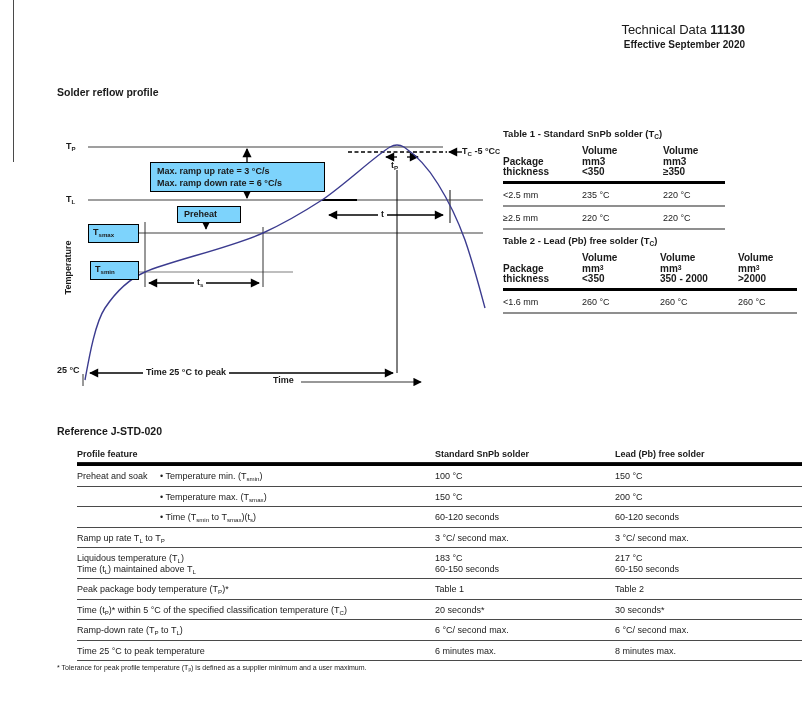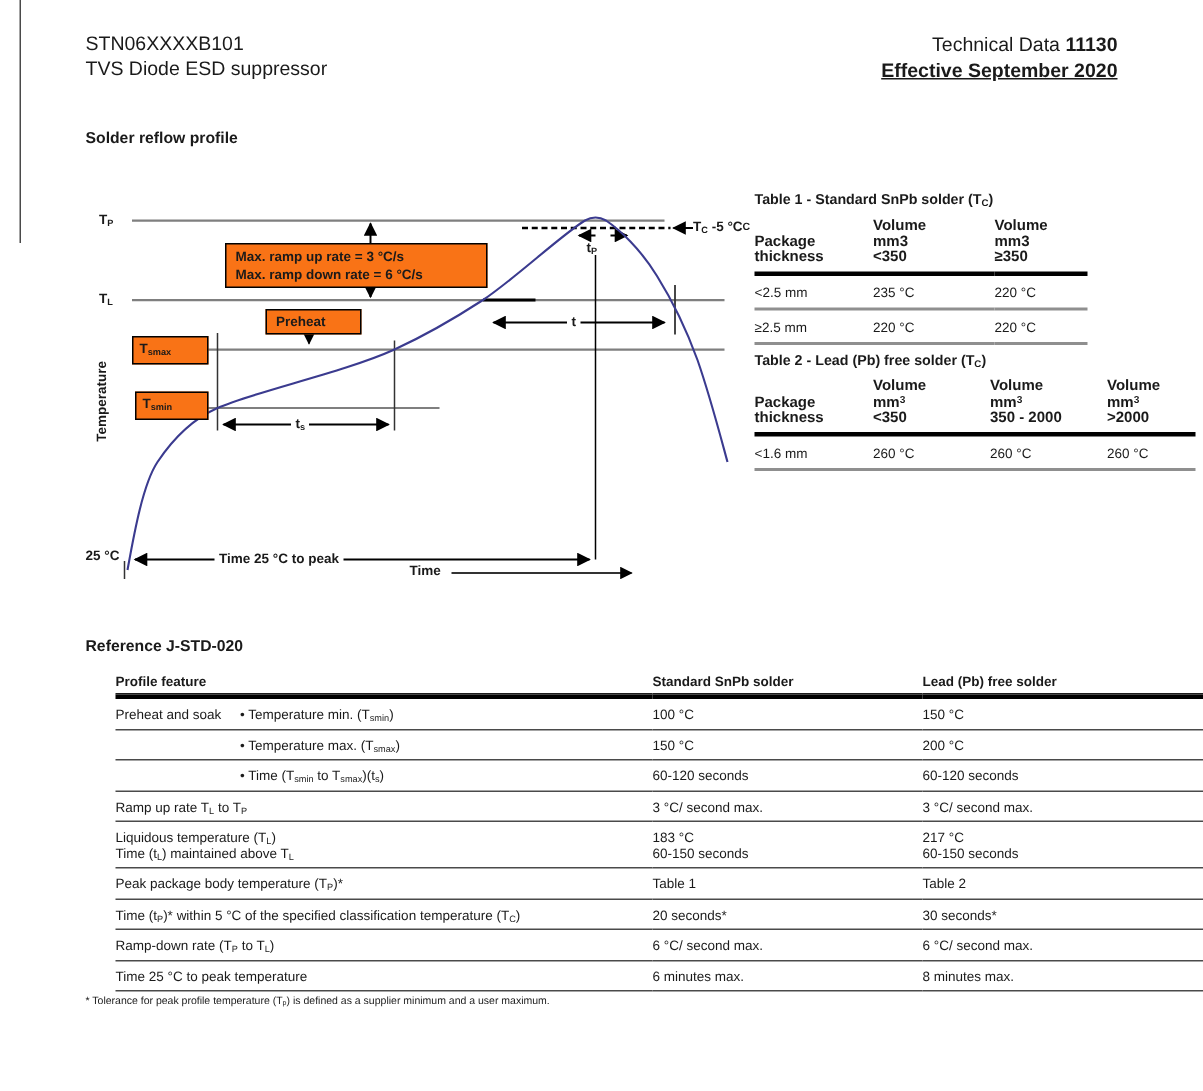--- a/index.html
+++ b/index.html
@@ -8,28 +8,28 @@
   sub{font-size:.68em;line-height:0;vertical-align:-0.25em;}
   sup{font-size:.68em;line-height:0;vertical-align:.35em;}
 
   .edge-line{position:absolute;left:13px;top:0;width:1px;height:162px;background:#4a4a4a;}
 
   
   .hdr-left{position:absolute;left:57px;top:20px;font-size:13px;line-height:17px;}
   .hdr-right{position:absolute;right:57px;top:22px;text-align:right;}
   .hdr-right .doc{font-size:13px;}
   .hdr-right .doc b{font-weight:bold;}
-  .hdr-right .eff{font-size:13px;font-weight:bold;margin-top:2px;text-decoration:underline;}
+  .hdr-right .eff{font-size:10px;font-weight:bold;margin-top:2px;}
   .section-title{position:absolute;left:57px;top:86px;font-size:10.5px;font-weight:bold;text-align:center;}
 
   
   .chart{position:absolute;left:55px;top:118px;width:470px;height:292px;}
   .chart svg{position:absolute;left:0;top:0;}
   .clab{position:absolute;font-size:9px;font-weight:bold;white-space:nowrap;line-height:11px;}
-  .cbox{position:absolute;border:1px solid #000;background:#f97316;font-size:9px;font-weight:bold;line-height:12px;}
+  .cbox{position:absolute;border:1px solid #000;background:#7dd3fc;font-size:9px;font-weight:bold;line-height:12px;}
   .ylab{position:absolute;left:-32px;top:144px;width:90px;text-align:center;transform:rotate(-90deg);}
   .wbg{background:#fff;padding:0 3px;}
 
   
   .minitbl-wrap{position:absolute;}
   .tbl-title{font-size:9.5px;font-weight:bold;margin-bottom:7px;}
   table{border-collapse:separate;border-spacing:0;}
   .minitbl th{font-size:10px;font-weight:bold;text-align:left;vertical-align:bottom;
               padding:0 4px 3px 0;border-bottom:3px solid #000;line-height:10.5px;}
   .minitbl td{font-size:9px;padding:6px 4px 5px 0;border-bottom:2px solid #8f8f8f;}
@@ -48,24 +48,20 @@
   .feat{display:inline-block;vertical-align:top;max-width:265px;}
 
   .footnote{position:absolute;left:57px;top:664px;font-size:7px;}
 </style>
 </head>
 <body>
 
 <div class="page">
   <div class="edge-line"></div>
 
-  <div class="hdr-left">
-    <div>STN06XXXXB101</div>
-    <div>TVS Diode ESD suppressor</div>
-  </div>
   <div class="hdr-right">
     <div class="doc"><span>Technical Data</span> <b>11130</b></div>
     <div class="eff">Effective September 2020</div>
   </div>
 
   <div class="section-title">Solder reflow profile</div>
 
   <div class="chart">
     <svg width="470" height="292" viewBox="0 0 470 292">
       <defs>

